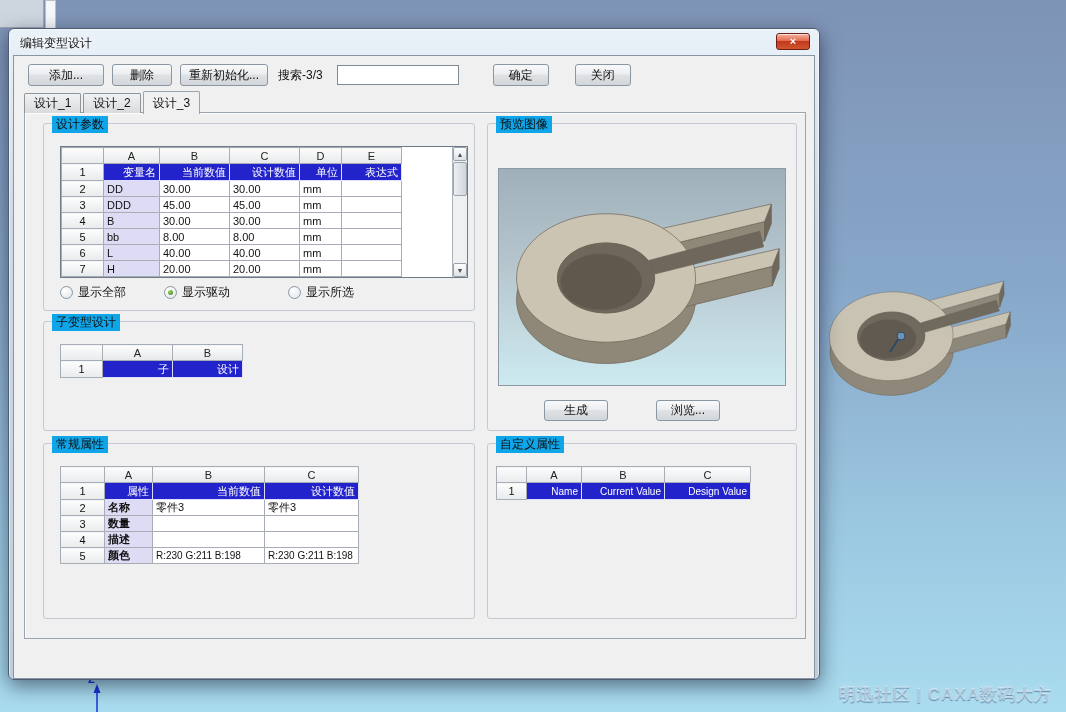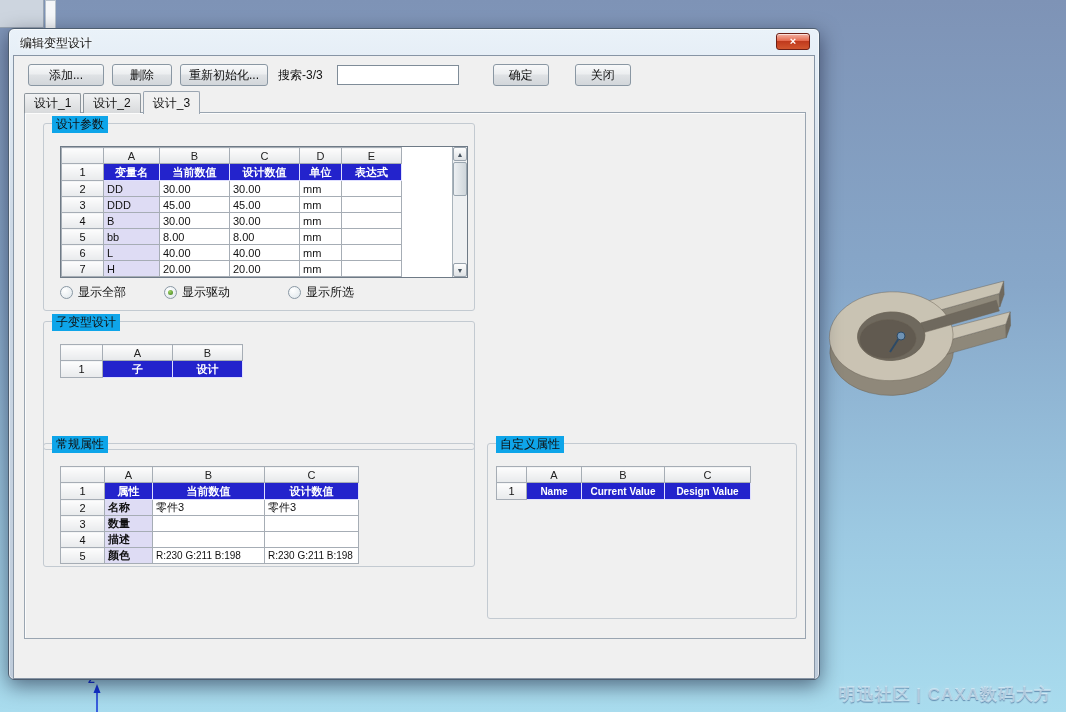--- a/index.html
+++ b/index.html
@@ -49,32 +49,32 @@
     background:linear-gradient(180deg,#f1f2f3,#d8dadc)}
   .tab.active{background:#f0f0f0;border-color:#9aa5b1;height:23px;top:-2px;line-height:22px;z-index:4}
 
   
   .panel{position:absolute;left:10px;top:56px;width:782px;height:527px;background:#f0f0f0;
     border:1px solid #9aa5b1;box-shadow:inset 1px 1px 0 #fcfcfc;z-index:1}
 
   .group{position:absolute;border:1px solid #c3cad1;border-radius:3px}
   .glabel{position:absolute;top:-8px;left:8px;background:#0ea5e9;padding:0 4px;font-size:12px;color:#101010;white-space:nowrap}
   .g-params{left:18px;top:10px;width:432px;height:188px}
-  .g-sub{left:18px;top:208px;width:432px;height:129px}
-  .g-general{left:18px;top:330px;width:432px;height:124px}
+  .g-sub{left:18px;top:208px;width:432px;height:110px}
+  .g-general{left:18px;top:330px;width:432px;height:176px}
   .g-preview{left:462px;top:10px;width:310px;height:308px}
   .g-custom{left:462px;top:330px;width:310px;height:176px}
 
   
   table.grid{border-collapse:collapse;table-layout:fixed;background:#fff;border:1px solid #6e7a86}
   .grid td{border:1px solid #a6adb5;height:16px;font-size:11px;padding:0 3px;overflow:hidden;white-space:nowrap;text-align:left}
   .grid td.hdr{background:linear-gradient(#fdfdfd,#e6e8ea);text-align:center;color:#222}
   .grid td.num{background:linear-gradient(#fdfdfd,#e8eaec);text-align:center}
   .grid tr.r-blue td{height:17px}
-  .grid td.blue{background:var(--header-blue);color:#fff;font-weight:bold;text-align:center;border-color:#dedeff}
+  .grid td.blue{background:var(--header-blue);color:#fff;font-weight:normal;text-align:right;border-color:#dedeff}
   .grid td.lav{background:var(--row-lavender)}
   .grid td.b{font-weight:bold}
   .grid td.sm{font-size:10px}
   .tb-params{position:absolute;left:16px;top:22px;width:408px;height:132px;border:1px solid #6e7a86;background:#fff}
   .tb-params table.grid{position:absolute;left:0;top:0;border:none}
   .tb-sub{position:absolute;left:16px;top:22px}
   .tb-general{position:absolute;left:16px;top:22px}
   .tb-custom{position:absolute;left:8px;top:22px}
 
   
@@ -331,20 +331,30 @@
           <tr>
             <td class="num">5</td>
             <td class="lav b">颜色</td>
             <td class="sm">R:230 G:211 B:198</td>
             <td class="sm">R:230 G:211 B:198</td>
           </tr>
         </tbody>
           </table>
       </div>
 
+      <div class="group g-preview">
+        <span class="glabel">预览图像</span>
+        <div class="preview-box">
+          <svg width="286" height="214" viewBox="0 0 290 220">
+              <use href="#part-shape"></use>
+            </svg>
+        </div>
+        <div class="btn p-generate">生成</div>
+        <div class="btn p-browse">浏览...</div>
+      </div>
 
       <div class="group g-custom">
         <span class="glabel">自定义属性</span>
         <table class="grid tb-custom">
           <colgroup>
               <col style="width:30px">
               <col style="width:55px">
               <col style="width:83px">
               <col style="width:86px">
             </colgroup>

